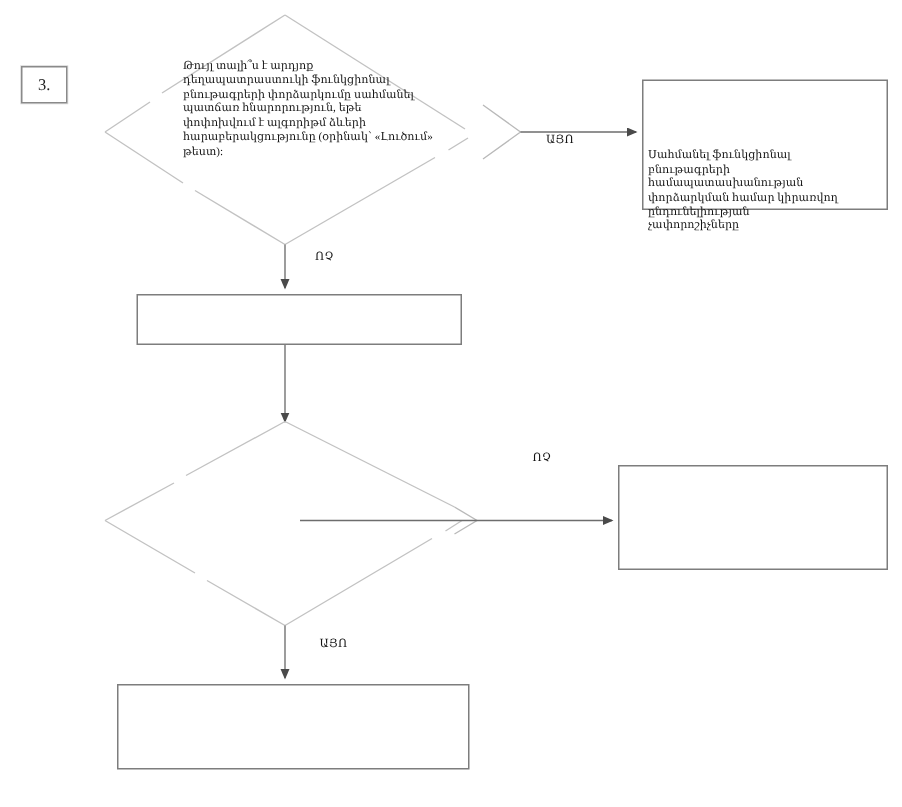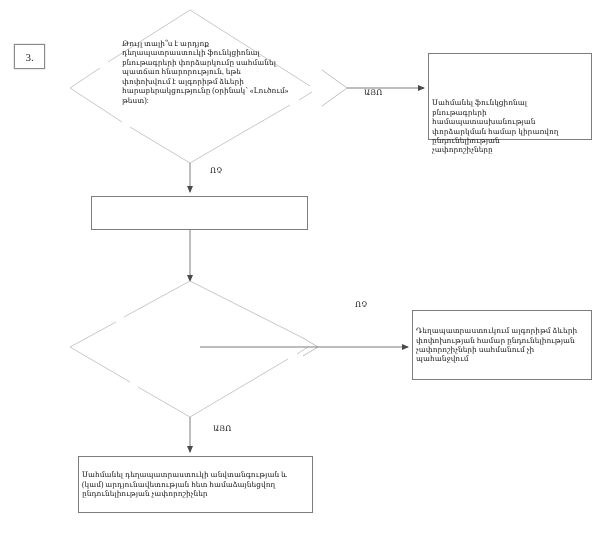--- a/index.html
+++ b/index.html
@@ -149,27 +149,21 @@
 
   <div class="proc-box" id="box-top-right"></div>
   <div class="node-text" id="text-top-right">
     <span>Սահմանել ֆունկցիոնալ բնութագրերի համապատասխանության փորձարկման համար կիրառվող ընդունելիության չափորոշիչները</span>
   </div>
 
   <div class="proc-box" id="box-monitor"></div>
 
 
   <div class="proc-box" id="box-mid-right"></div>
-  <div class="node-text" id="text-mid-right">
-    <span>Դեղապատրաստուկում ալգորիթմ ձևերի փոփոխության համար ընդունելիության չափորոշիչների սահմանում չի պահանջվում</span>
-  </div>
 
   <div class="proc-box" id="box-bottom"></div>
-  <div class="node-text" id="text-bottom">
-    <span>Սահմանել դեղապատրաստուկի անվտանգության և (կամ) արդյունավետության հետ համաձայնեցվող ընդունելիության չափորոշիչներ</span>
-  </div>
 
   <div class="edge-label" id="label-yes-1">ԱՅՈ</div>
   <div class="edge-label" id="label-no-1">ՈՉ</div>
   <div class="edge-label" id="label-no-2">ՈՉ</div>
   <div class="edge-label" id="label-yes-2">ԱՅՈ</div>
 
 </div>
 
 </body></html>

